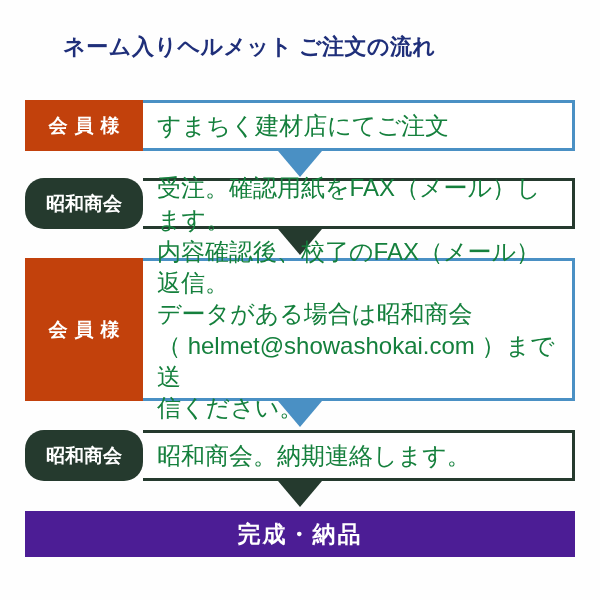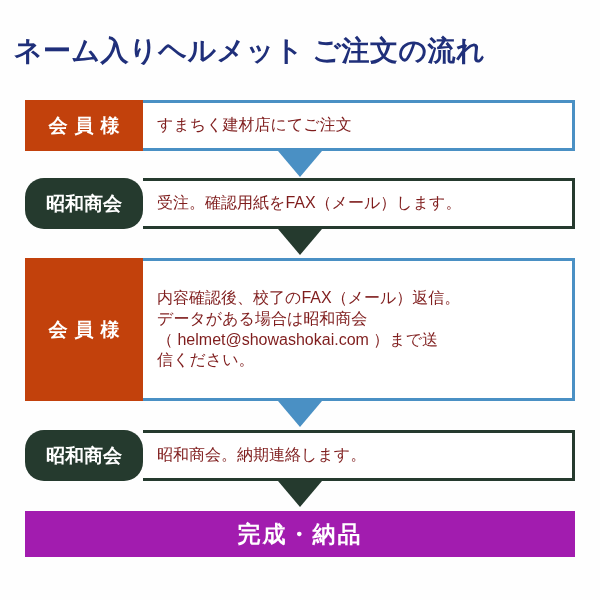--- a/index.html
+++ b/index.html
@@ -21,21 +21,21 @@
     box-sizing: border-box;
   }
 
   
   .flow-title {
     position: absolute;
     left: 0;
     top: 32px;
     width: 499px;
     text-align: center;
-    font-size: 28px;
+    font-size: 22px;
     font-weight: bold;
     color: #1f2f7a;
     letter-spacing: 0.5px;
     white-space: nowrap;
   }
 
   
   .step-row {
     position: absolute;
     left: 25px;
@@ -63,23 +63,23 @@
   .step-body {
     flex: 1 1 auto;
     background: #ffffff;
     box-sizing: border-box;
     display: flex;
     align-items: center;
     padding: 4px 10px 4px 14px;
   }
 
   .step-body .body-text {
-    font-size: 16px;
+    font-size: 24px;
     line-height: 1.30;
-    color: #7f1d1d;
+    color: #15803d;
     white-space: pre-line;
   }
 
   
   .step-row.blue .step-label { background: #c2410c; }
   .step-row.blue .step-body  { border: 3px solid #4a90c4; border-left: none; }
 
   
   .step-row.green .step-label { background: #253a2e; border-radius: 19px; }
   .step-row.green .step-body  { border: 3px solid #253a2e; border-left: none; }
@@ -109,21 +109,21 @@
   #arrow-3 { top: 401px; }
   #arrow-4 { top: 481px; }
 
   
   #final-bar {
     position: absolute;
     left: 25px;
     top: 511px;
     width: 550px;
     height: 46px;
-    background: #a21caf;
+    background: #4c1d95;
     display: flex;
     align-items: center;
     justify-content: center;
     box-sizing: border-box;
   }
   #final-bar .final-text {
     color: #ffffff;
     font-size: 23px;
     font-weight: bold;
     letter-spacing: 2px;

